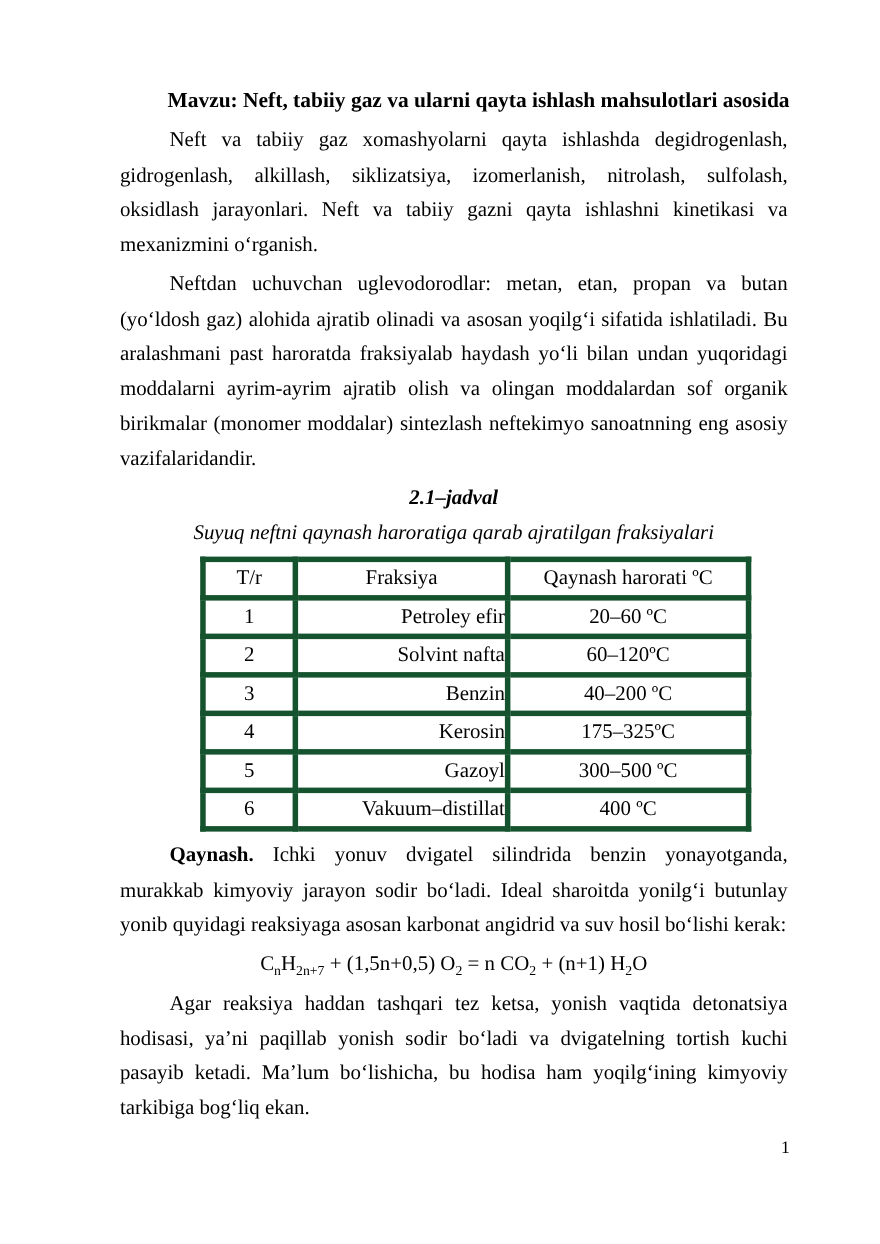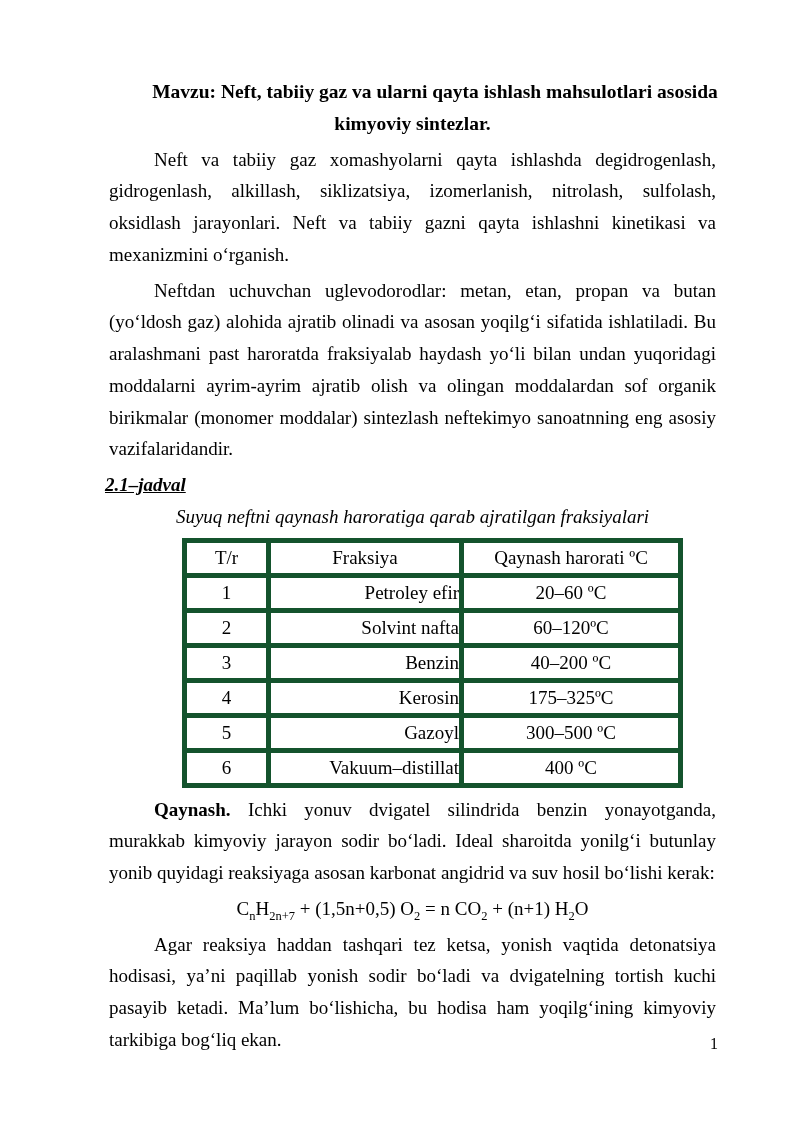--- a/index.html
+++ b/index.html
@@ -15,21 +15,21 @@
     width: 777px; height: 1131px;
     padding: 76px 57px 0 105px;
     position: relative;
     background: #ffffff;
   }
   .title { font-weight: bold; text-align: center; margin: 0; font-size: 19.5px; }
   .title-line { display: block; text-indent: 0; }
   .title-line.first { text-indent: 45px; }
   .para { margin: 4px; text-align: justify; text-indent: 45px; }
   .para .lead { font-weight: bold; }
-  .jadval-label { font-weight: bold; font-style: italic; text-align: left; text-decoration: underline; }
+  .jadval-label { font-weight: bold; font-style: italic; text-align: center; }
   .caption { font-style: italic; text-align: center; }
   .fr-table {
     border-collapse: collapse; table-layout: fixed;
     width: 496px; margin: 5px 0 6px 77px;
   }
   .fr-table th, .fr-table td {
     border: 5px solid #14532d;
     height: 30px; padding: 0;
     text-align: center; vertical-align: middle;
     font-weight: normal; font-size: 19px; line-height: 23px;
@@ -43,21 +43,20 @@
     font-size: 16px; line-height: 16px;
   }
 </style>
 </head>
 <body>
 
 <div class="page">
 
   <h1 class="title">
     <span class="title-line first">Mavzu: Neft, tabiiy gaz va ularni qayta ishlash mahsulotlari asosida</span>
-    <span class="title-line">kimyoviy sintezlar.</span>
   </h1>
 
   <p class="para">Neft va tabiiy gaz xomashyolarni qayta ishlashda degidrogenlash, gidrogenlash, alkillash, siklizatsiya, izomerlanish, nitrolash, sulfolash, oksidlash jarayonlari. Neft va tabiiy gazni qayta ishlashni kinetikasi va mexanizmini o‘rganish.</p>
 
   <p class="para">Neftdan uchuvchan uglevodorodlar: metan, etan, propan va butan (yo‘ldosh gaz) alohida ajratib olinadi va asosan yoqilg‘i sifatida ishlatiladi. Bu aralashmani past haroratda fraksiyalab haydash yo‘li bilan undan yuqoridagi moddalarni ayrim-ayrim ajratib olish va olingan moddalardan sof organik birikmalar (monomer moddalar) sintezlash neftekimyo sanoatnning eng asosiy vazifalaridandir.</p>
 
   <div class="jadval-label">2.1–jadval</div>
 
   <div class="caption">Suyuq neftni qaynash haroratiga qarab ajratilgan fraksiyalari</div>
 

